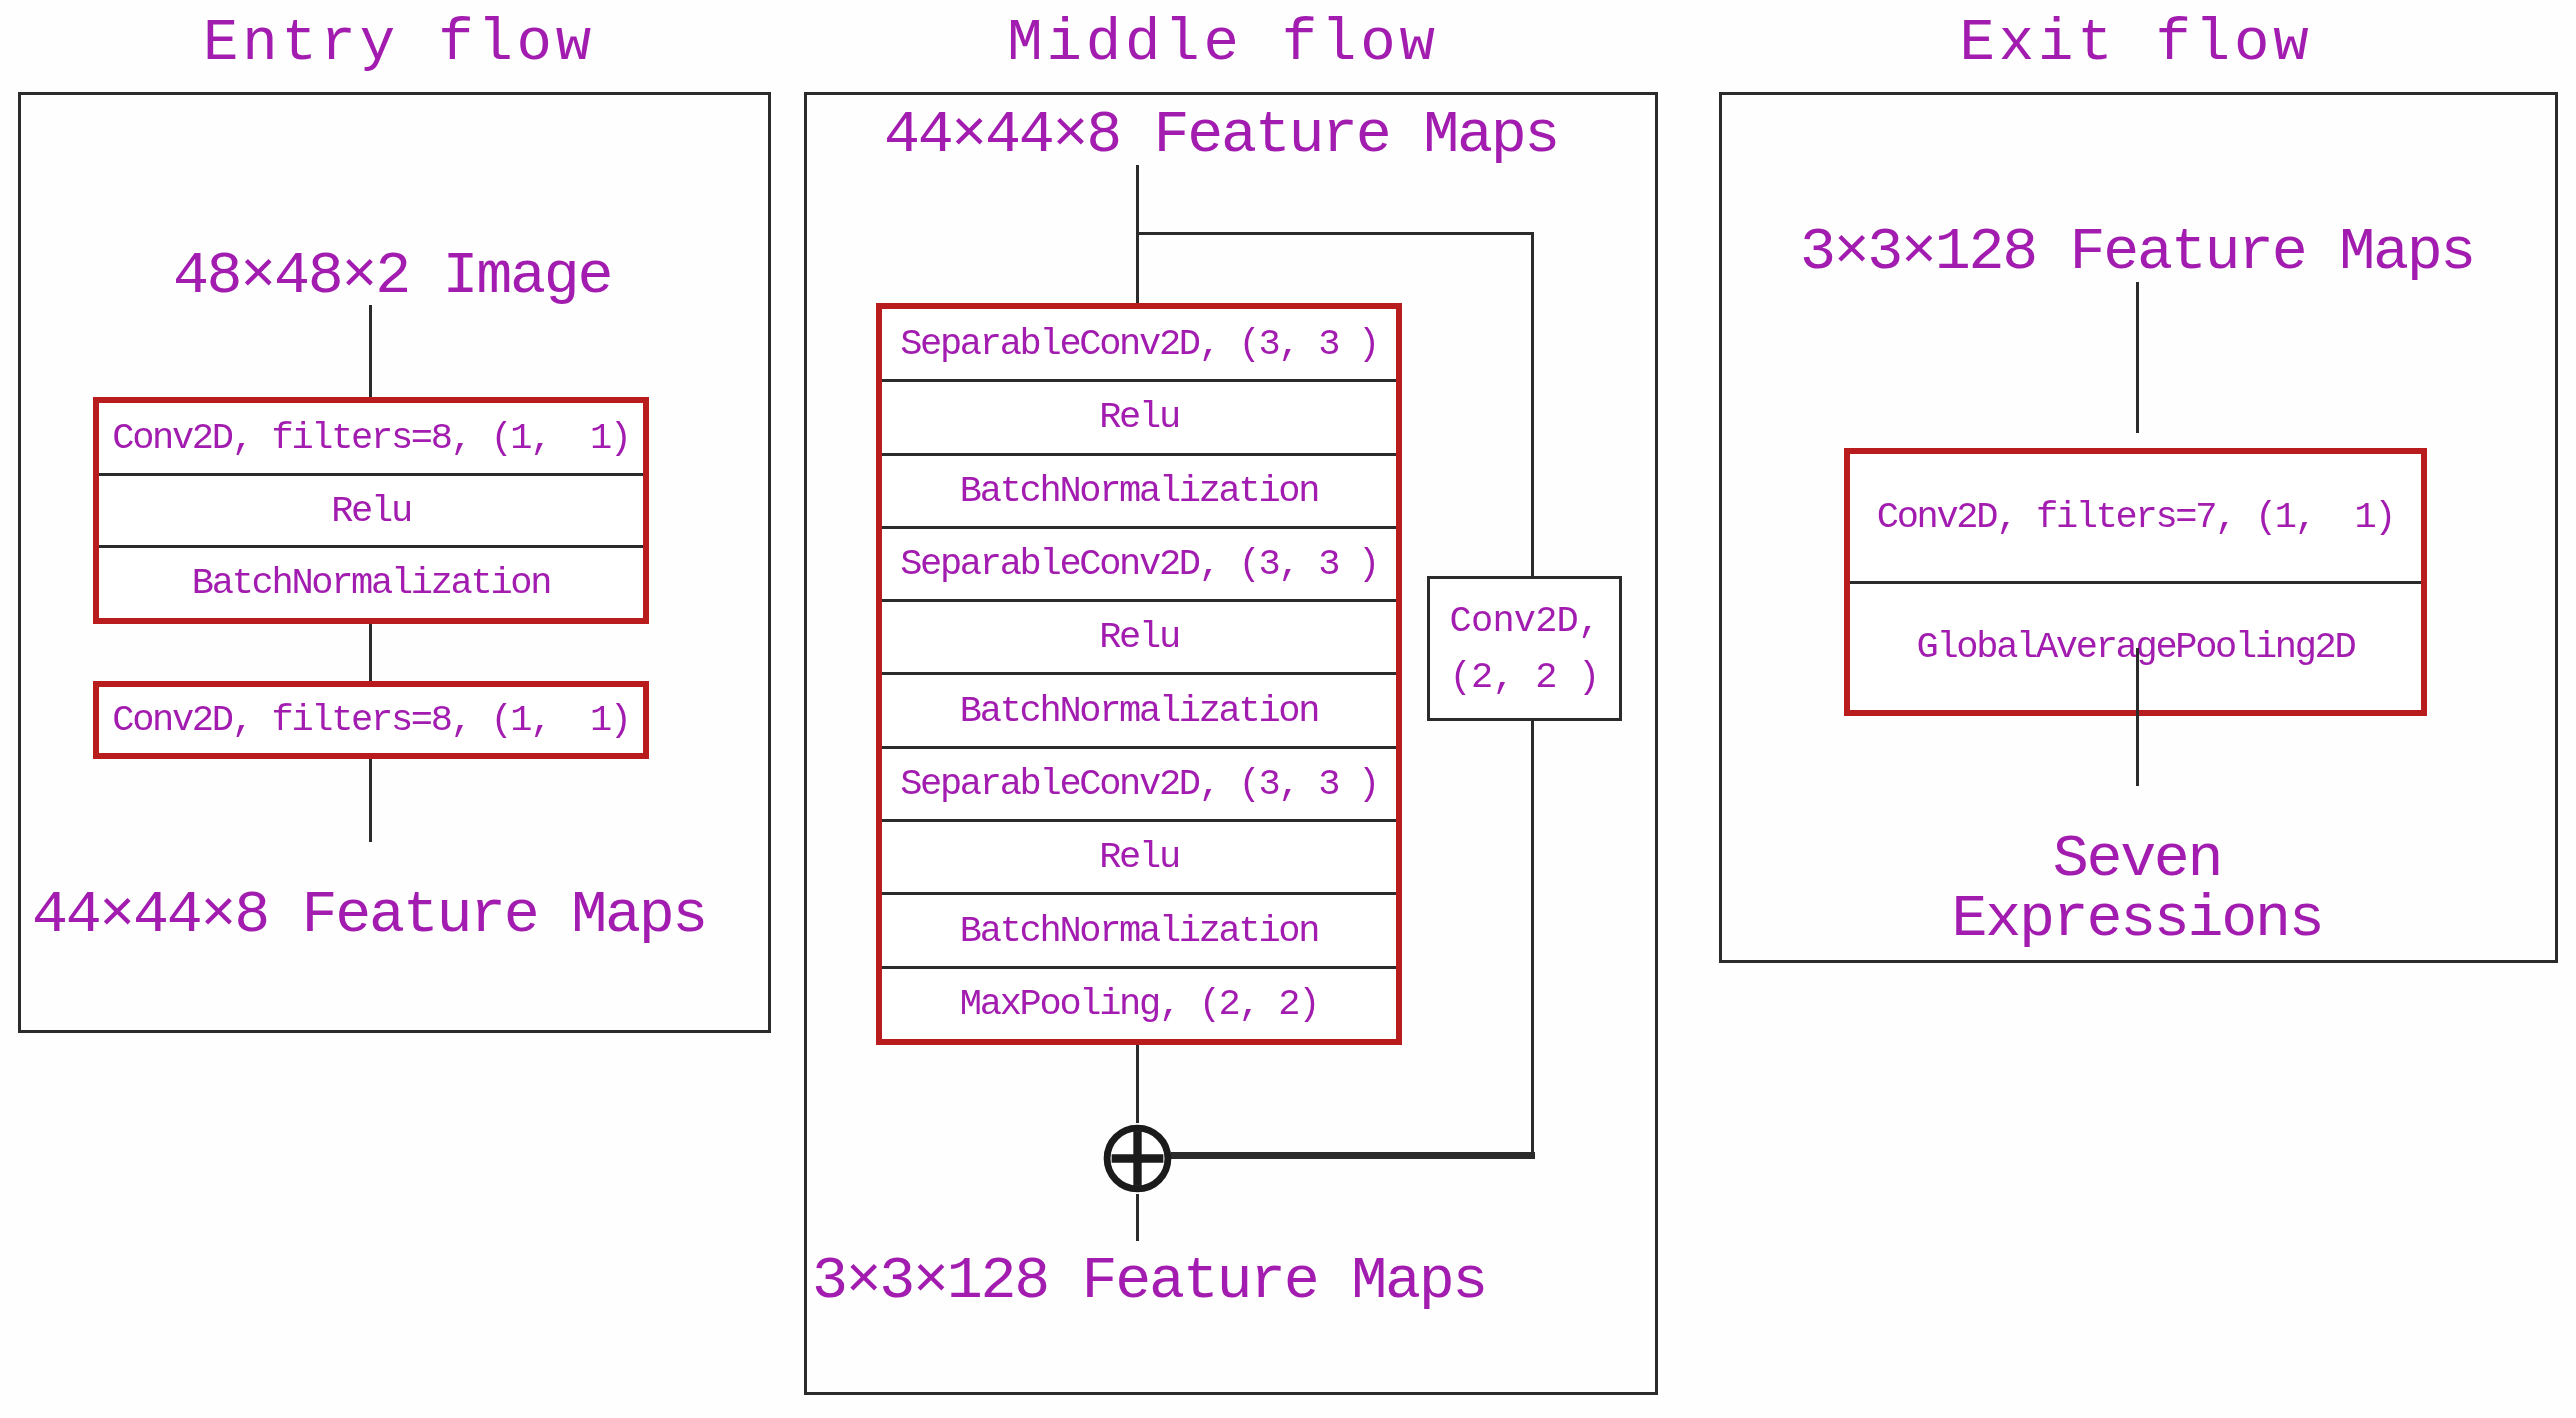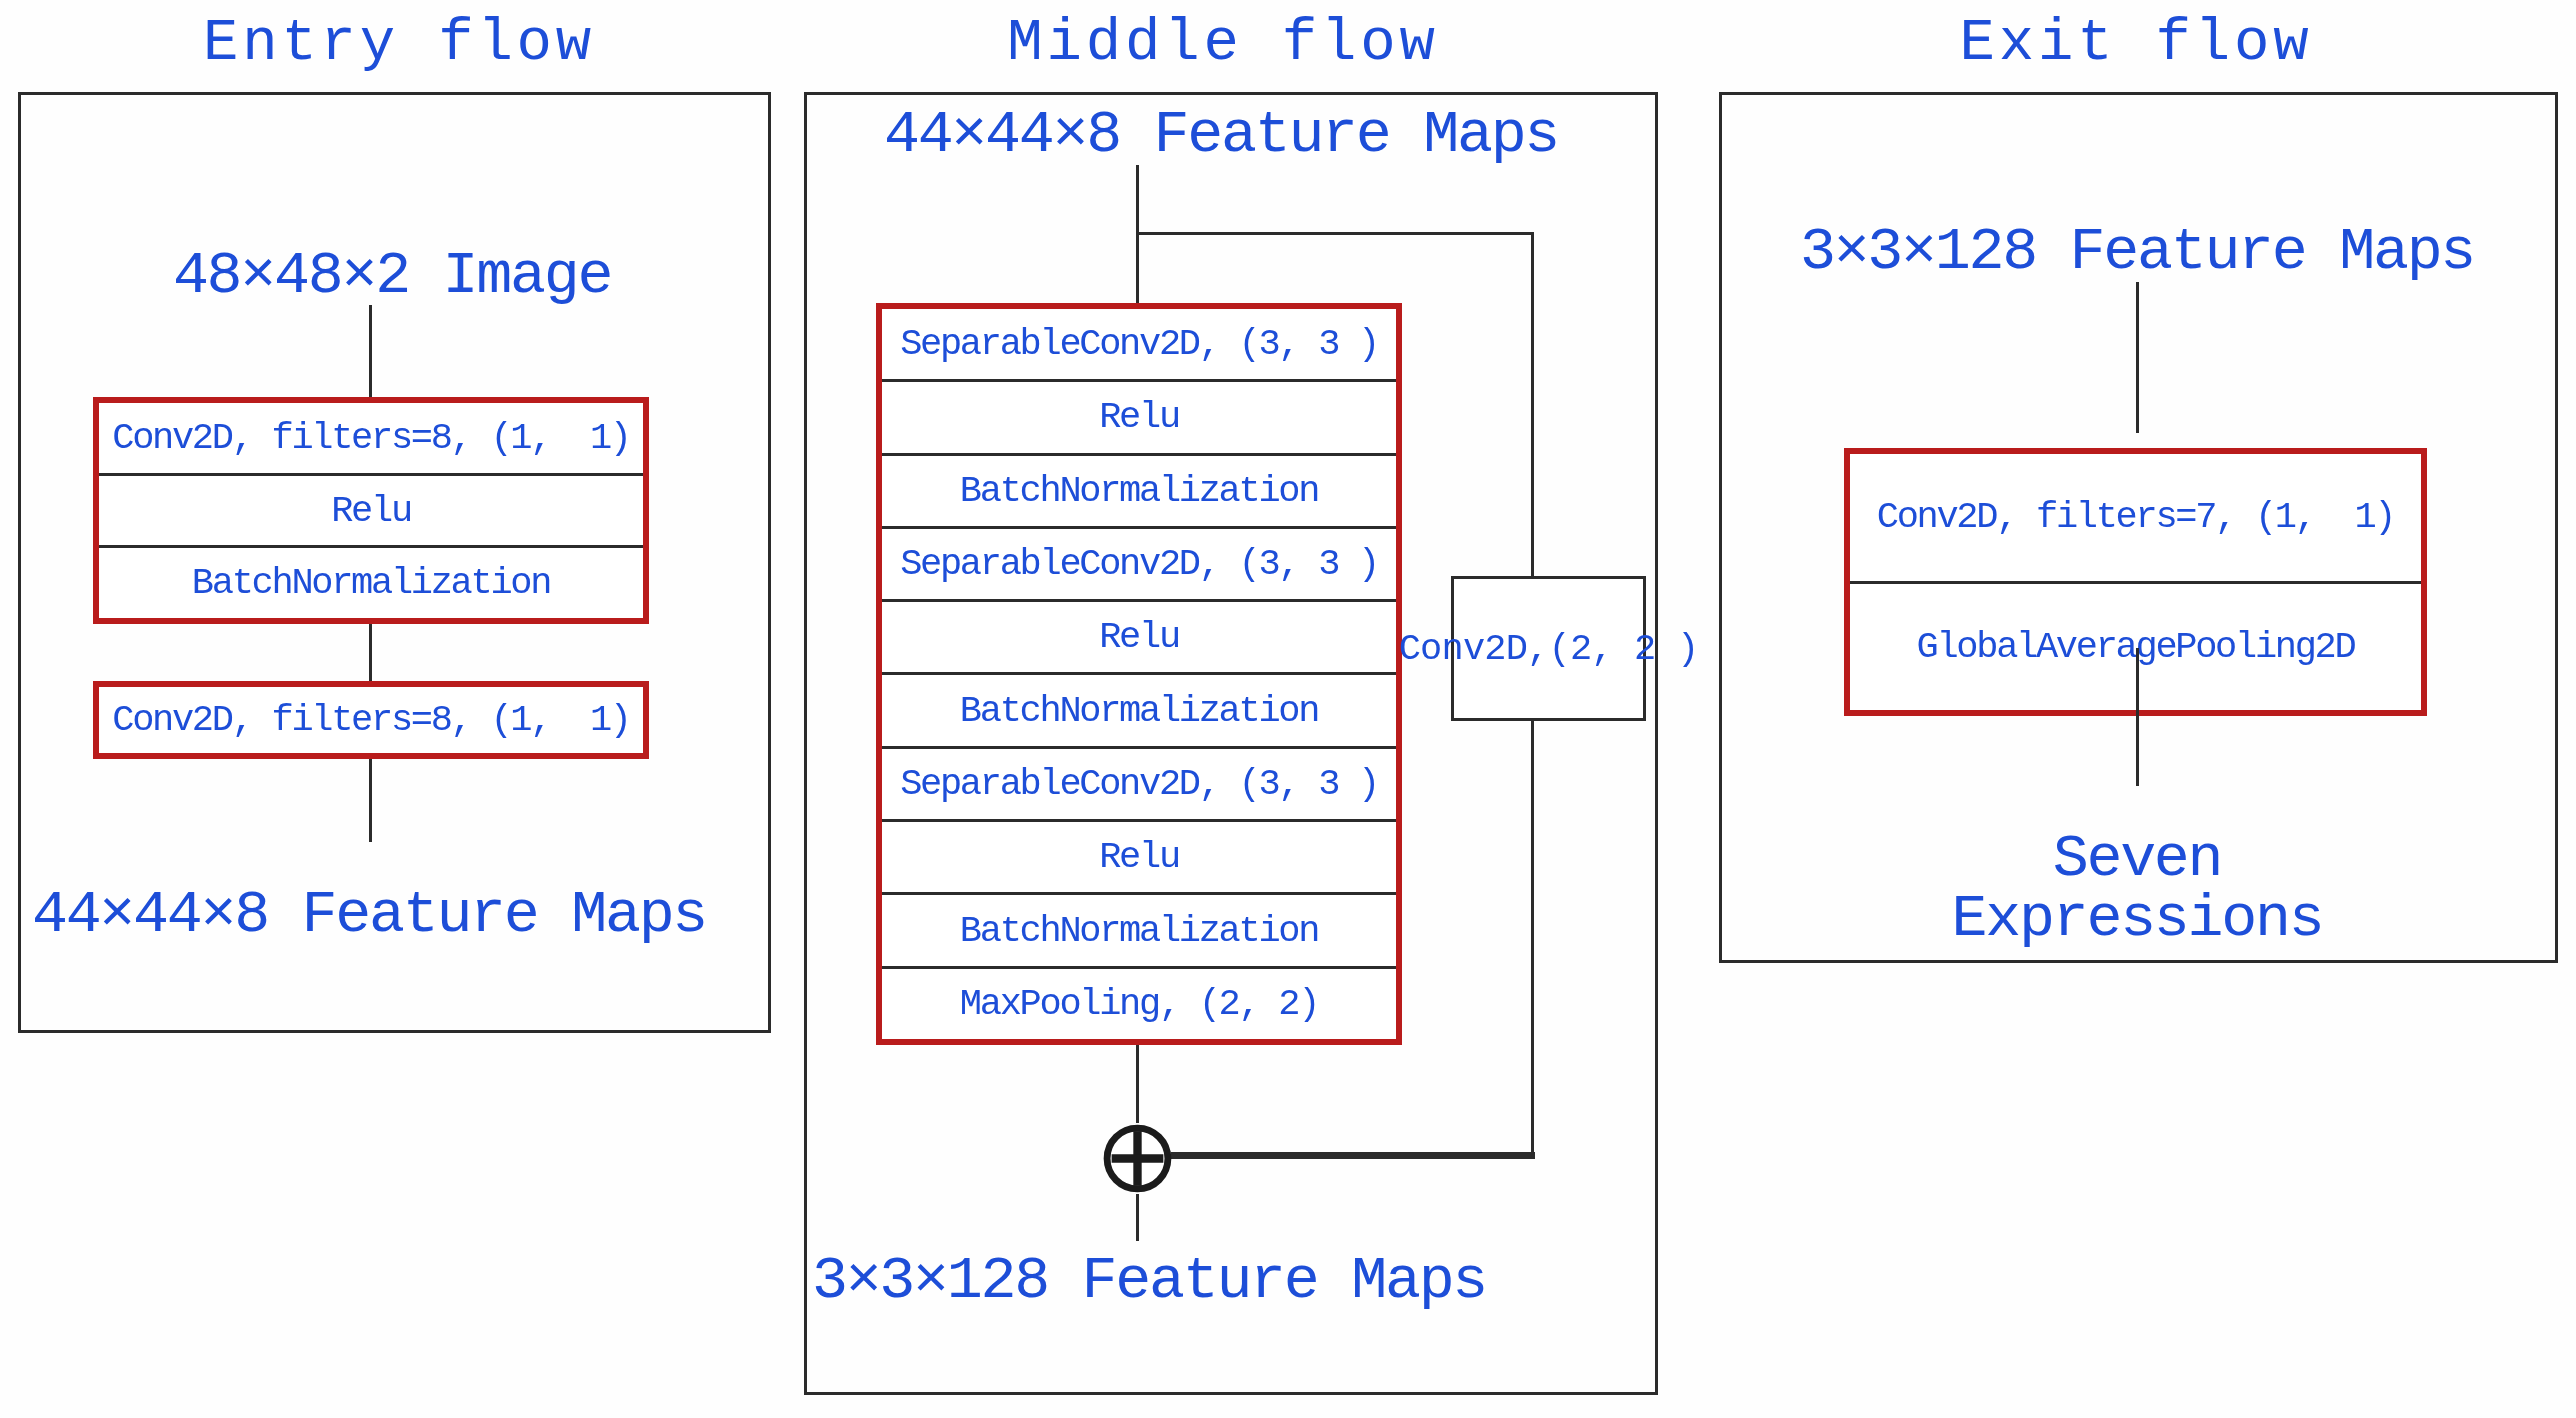--- a/index.html
+++ b/index.html
@@ -2,21 +2,21 @@
 <html style="font-size:12.2px"><head>
 <meta charset="utf-8">
 <style>
   html, body { margin: 0; padding: 0; background: #ffffff; }
   #canvas {
     position: relative;
     width: 2576px;
     height: 1418px;
     background: #fefefe;
     font-family: "Liberation Mono", "DejaVu Sans Mono", monospace;
-    color: #1d4ed8;
+    color: #a21caf;
     overflow: hidden;
   }
   .title {
     position: absolute;
     transform: translateX(-50%);
     font-size: 59px;
     letter-spacing: 3.8px;
     white-space: pre;
     line-height: 66px;
   }
@@ -52,29 +52,28 @@
   }
   .row + .row { border-top: 3px solid #2b2b2b; }
   .vline { position: absolute; width: 3px; background: #2b2b2b; }
   .hline { position: absolute; height: 3px; background: #2b2b2b; }
   .hline.thick { height: 6.9px; }
   .sidebox {
     position: absolute;
     border: 3px solid #2b2b2b;
     background: #ffffff;
     display: flex;
-    flex-direction: row;
+    flex-direction: column;
     align-items: center;
     justify-content: center;
     box-sizing: border-box;
     font-size: 37px;
     letter-spacing: -0.8px;
     white-space: pre;
     line-height: 56px;
-    margin-left: 24px;
   }
   .merge { position: absolute; }
   .note {
     position: absolute;
     transform: translate(-50%, -50%);
     font-size: 49px;
     letter-spacing: 0px;
     white-space: pre;
   }
 </style>

